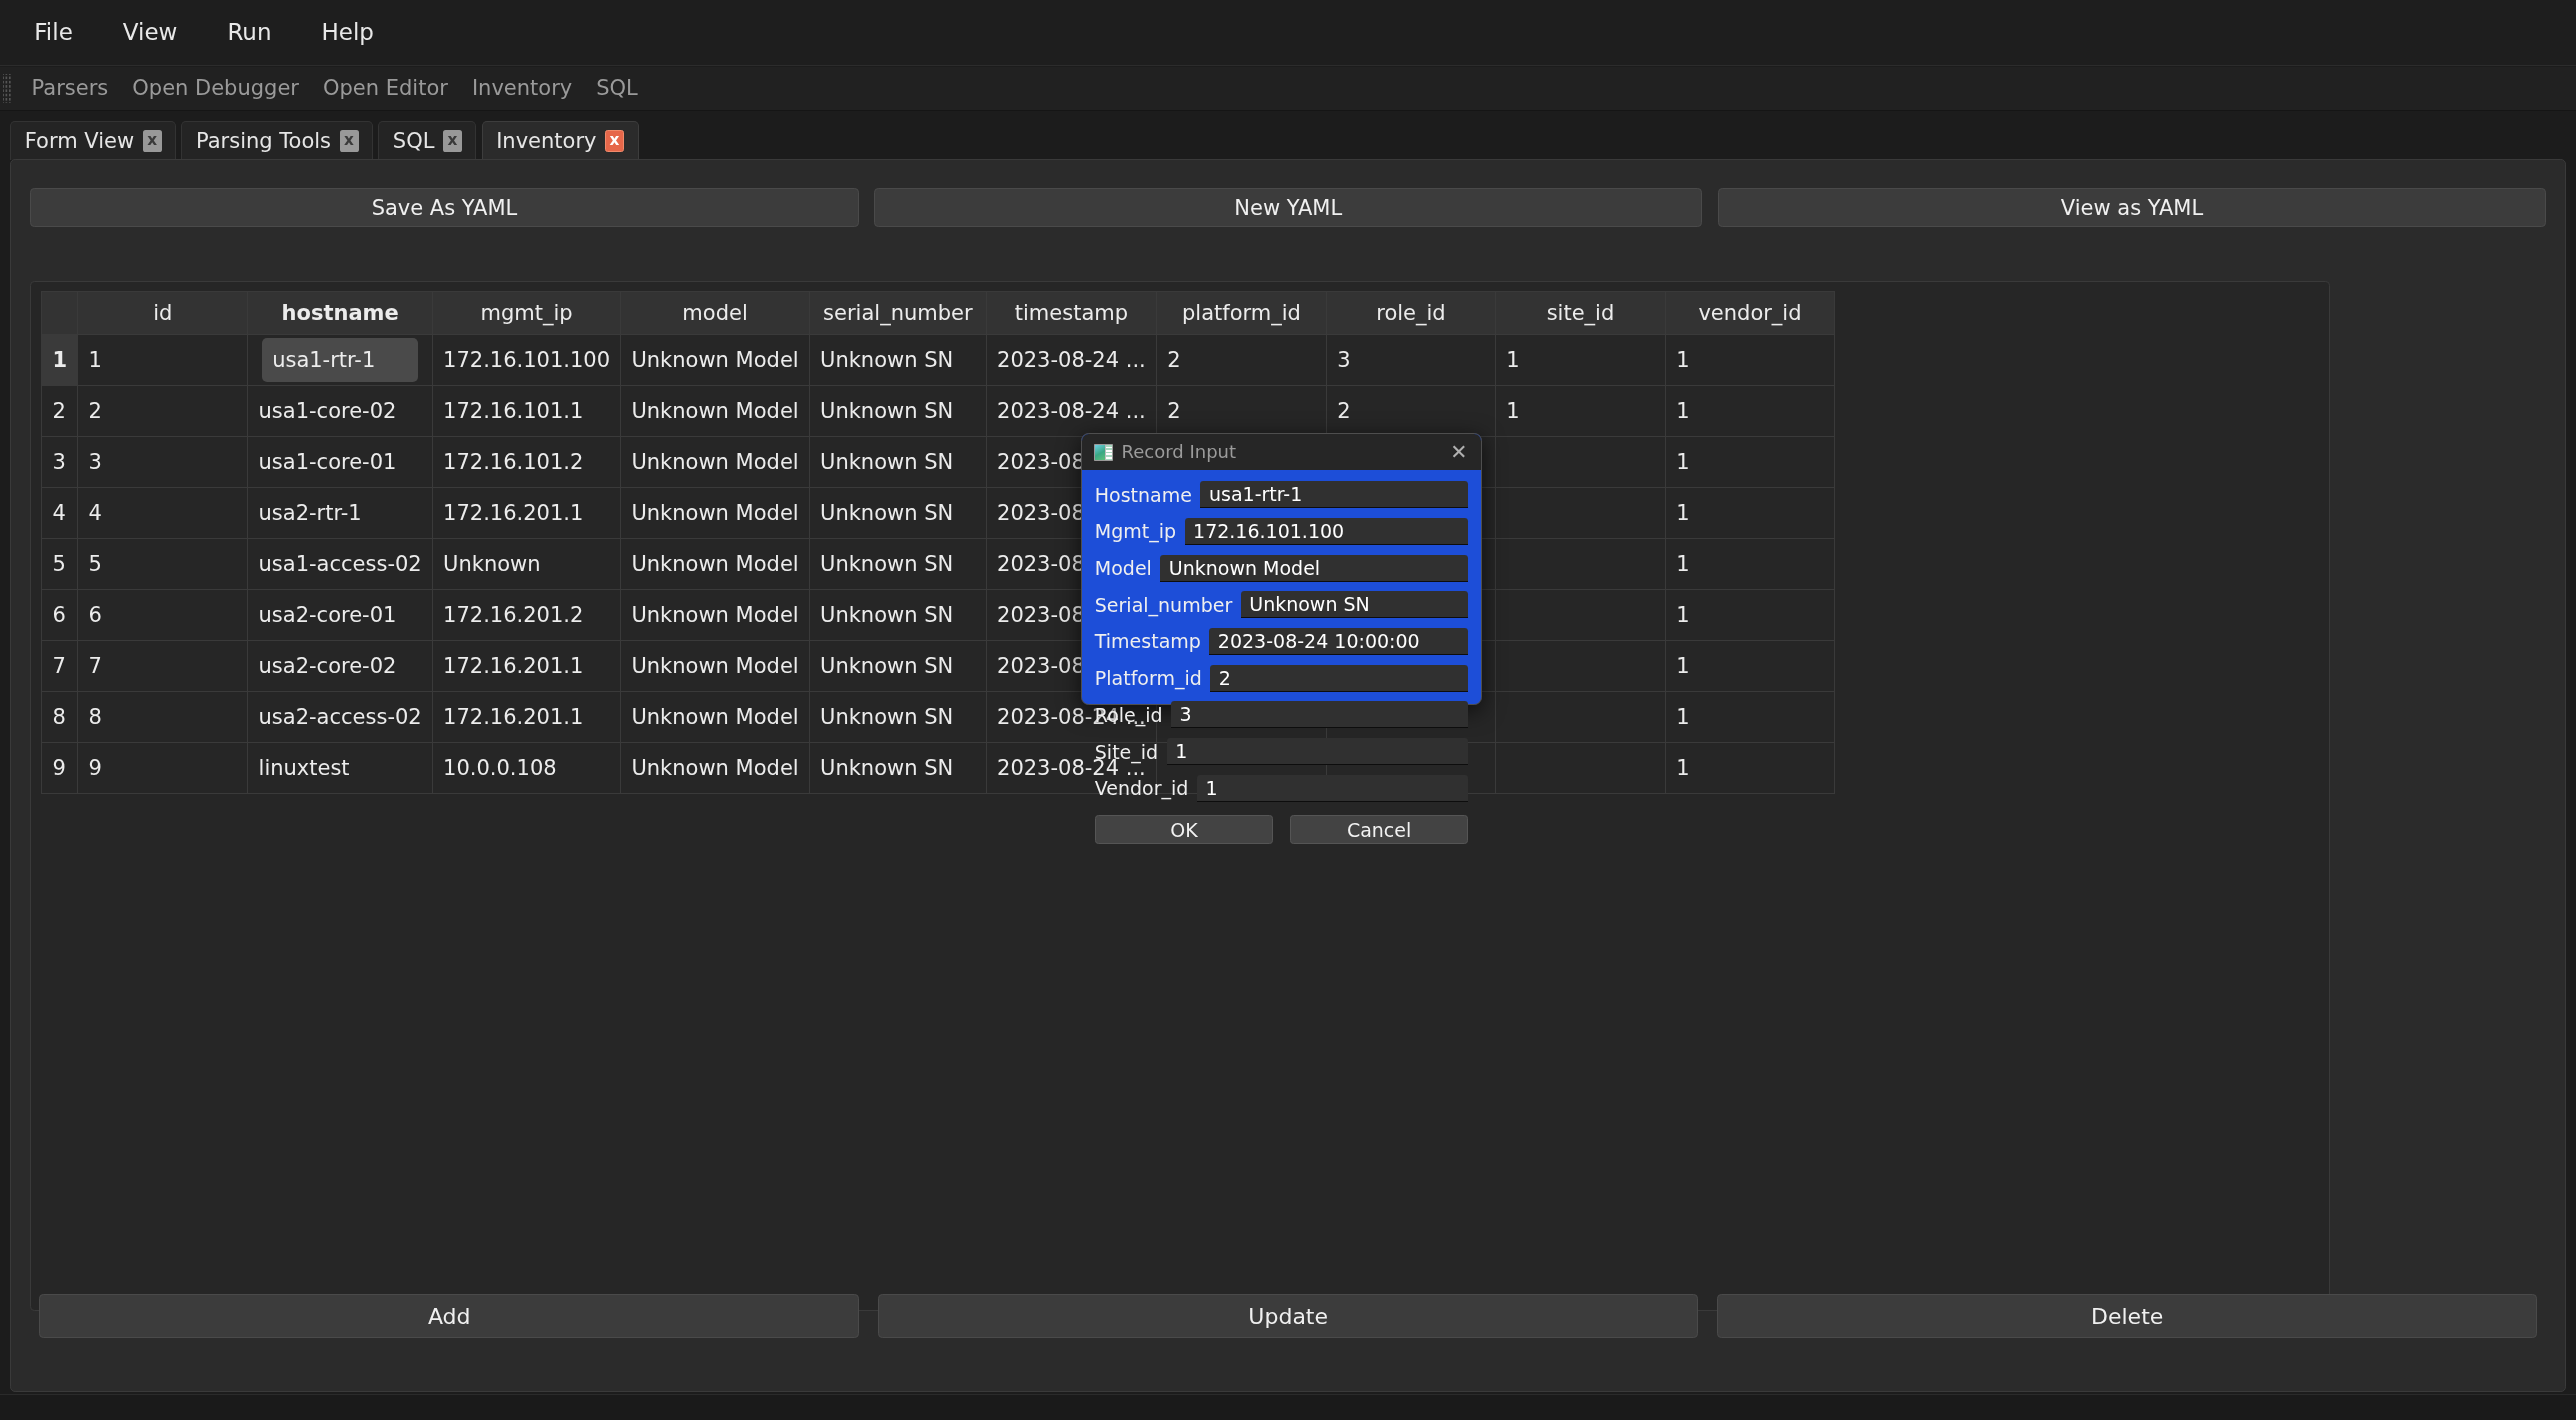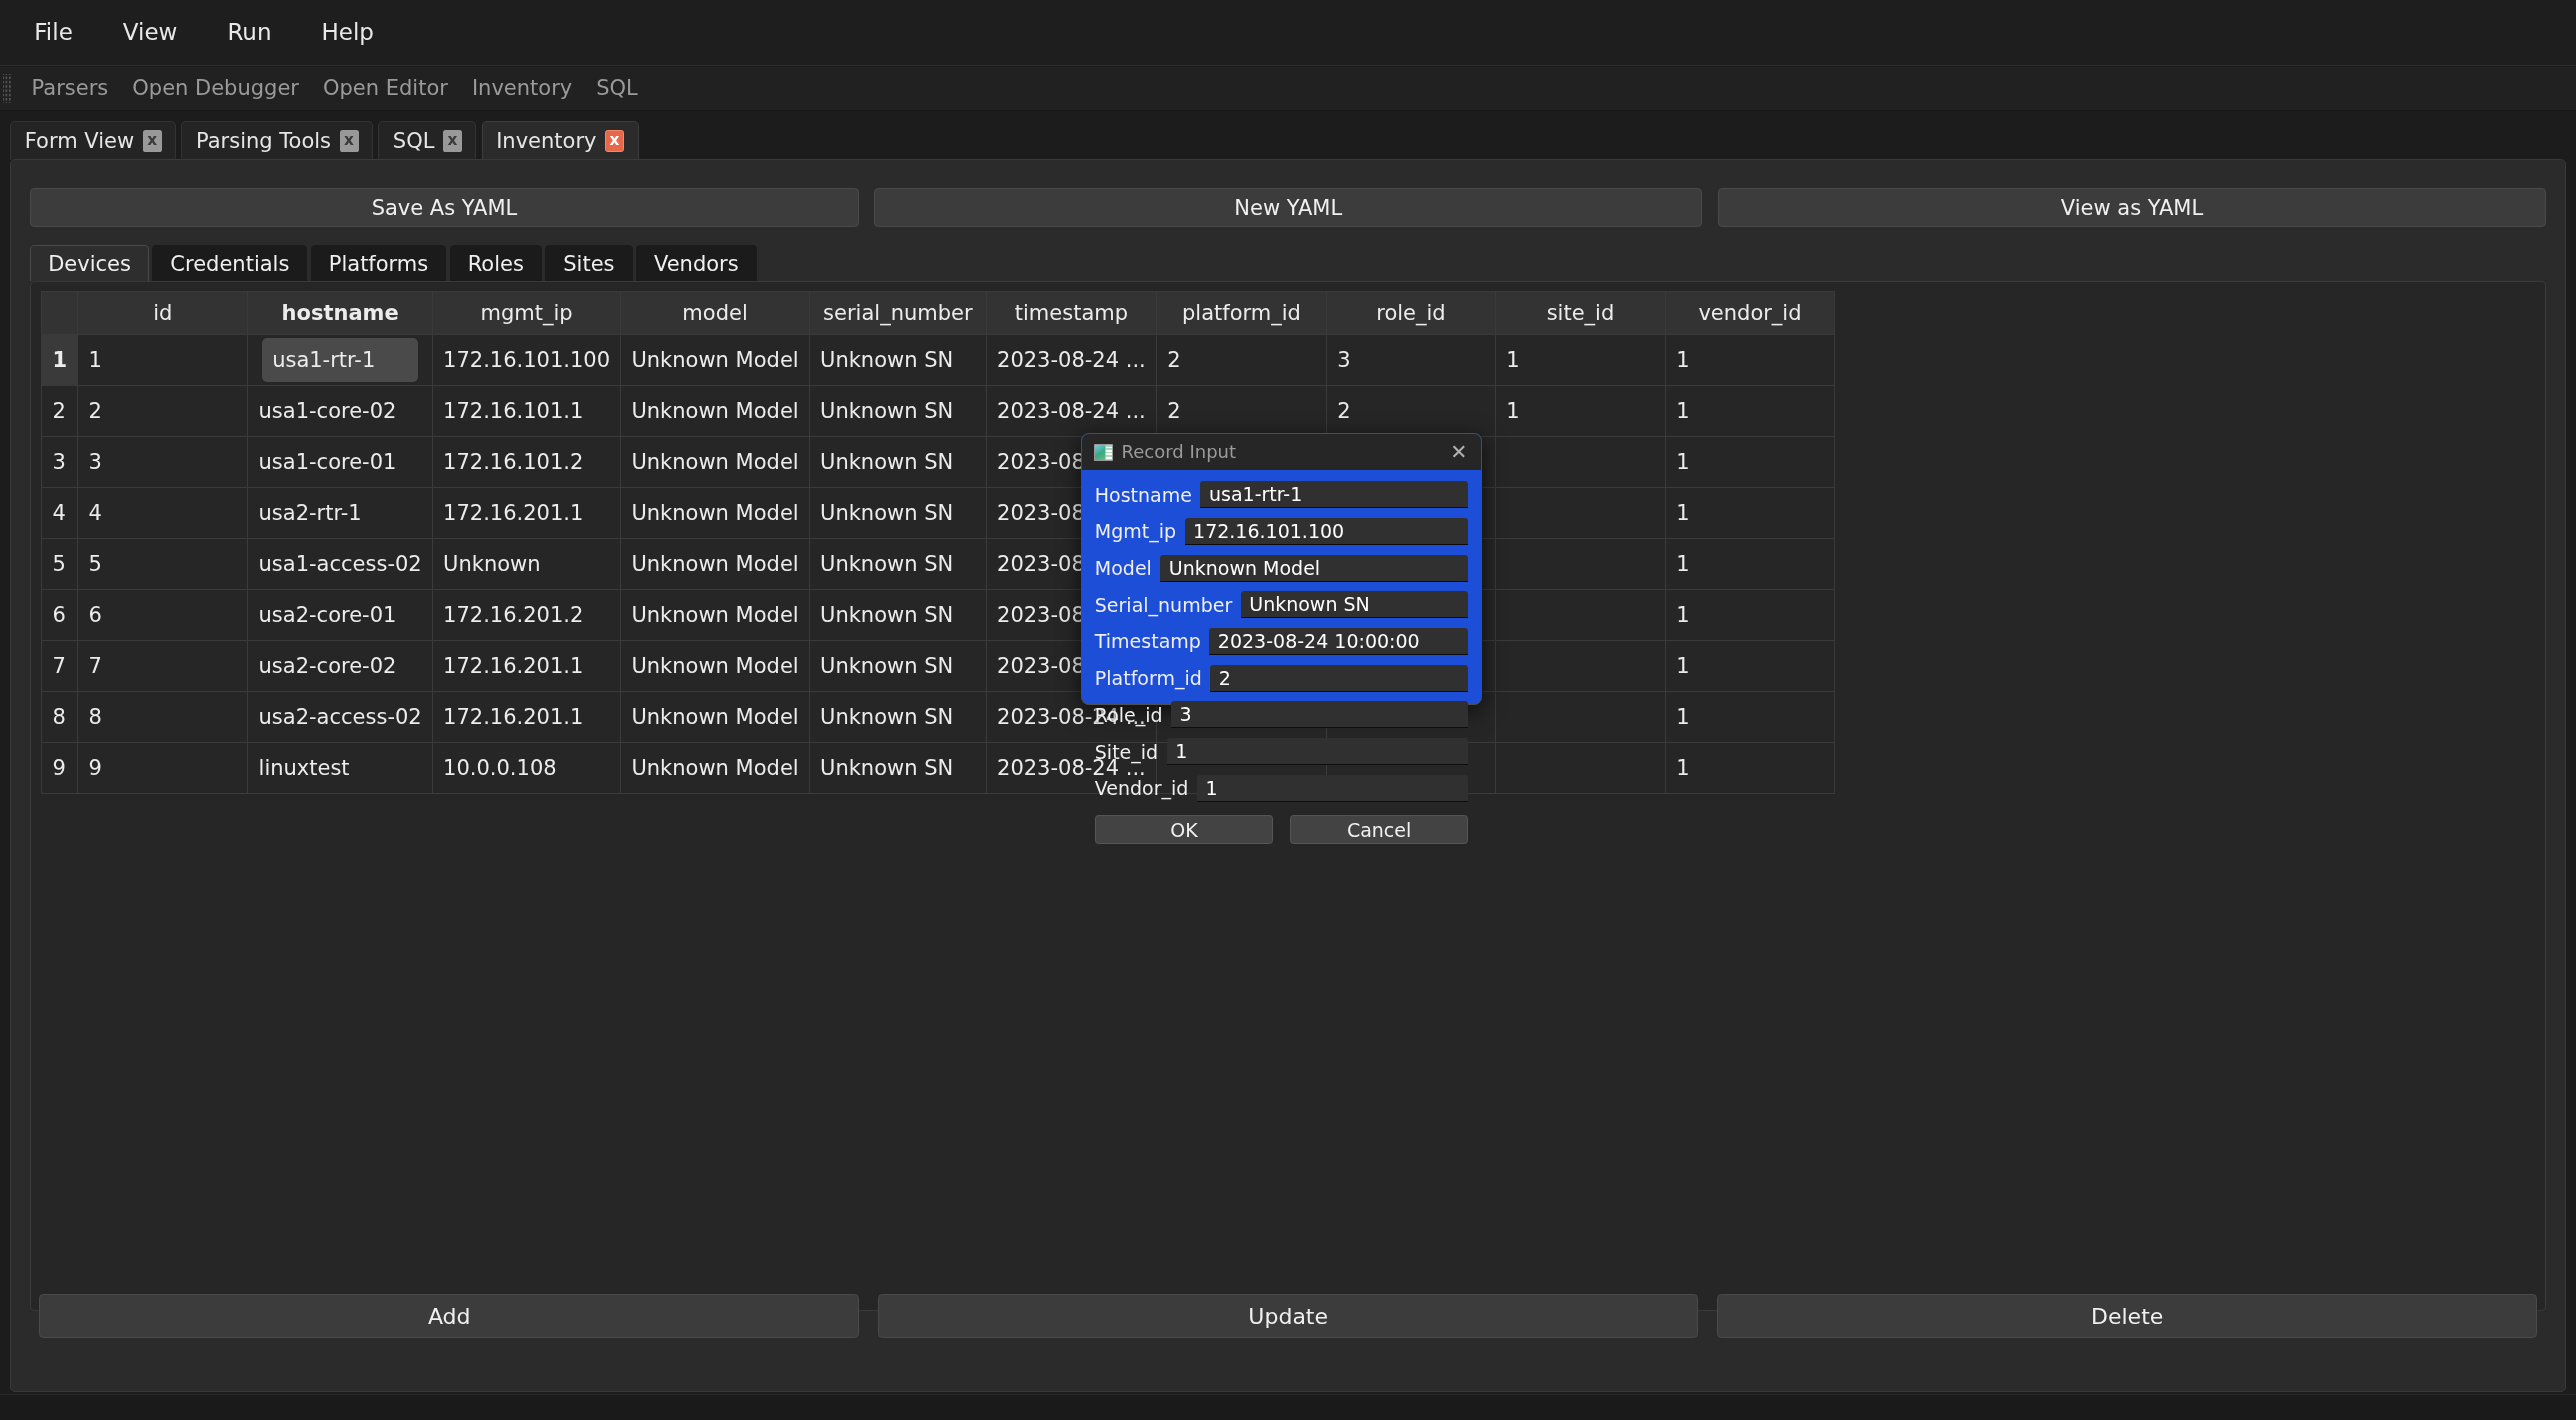--- a/index.html
+++ b/index.html
@@ -91,21 +91,21 @@
     height: 36px; padding: 0 17px; margin-right: 3.4px;
     display: flex; align-items: center;
     background: #1b1b1b; border: 0.9px solid #1b1b1b; border-bottom: none;
     border-radius: 4.3px 4.3px 0 0;
     color: #f0f0f0; font-size: 21px; white-space: nowrap;
   }
   .subtab.active { background: #2e2e2e; border-color: #4a4a4a; }
 
   
   .tablewrap {
-    position: absolute; left: 19px; top: 121px; width: 2516px; height: 1030px;
+    position: absolute; left: 19px; top: 121px; width: 2300px; height: 1030px;
     background: #262626; border: 0.9px solid #3a3a3a; border-radius: 4.3px;
     overflow: hidden;
   }
   table.grid {
     border-collapse: collapse;
     table-layout: fixed;
     margin-left: 10.2px; margin-top: 8.5px;
   }
   table.grid th, table.grid td {
     border: 0.9px solid #3a3a3a;
@@ -228,28 +228,20 @@
   </div>
 
 <div class="panel">
 
   <div class="yamlrow" id="yamlrow">
       <div class="btn">Save As YAML</div>
       <div class="btn">New YAML</div>
       <div class="btn">View as YAML</div>
     </div>
 
-  <div class="subtabs" id="subtabs">
-      <div class="subtab active">Devices</div>
-      <div class="subtab">Credentials</div>
-      <div class="subtab">Platforms</div>
-      <div class="subtab">Roles</div>
-      <div class="subtab">Sites</div>
-      <div class="subtab">Vendors</div>
-    </div>
 
   <div class="tablewrap">
     <table class="grid">
       <thead>
         <tr id="theadrow">
             <th class="corner"></th>
             <th style="width: 170px;">id</th>
             <th class="bold" style="width: 170px;">hostname</th>
             <th style="width: 170px;">mgmt_ip</th>
             <th style="width: 177px;">model</th>

